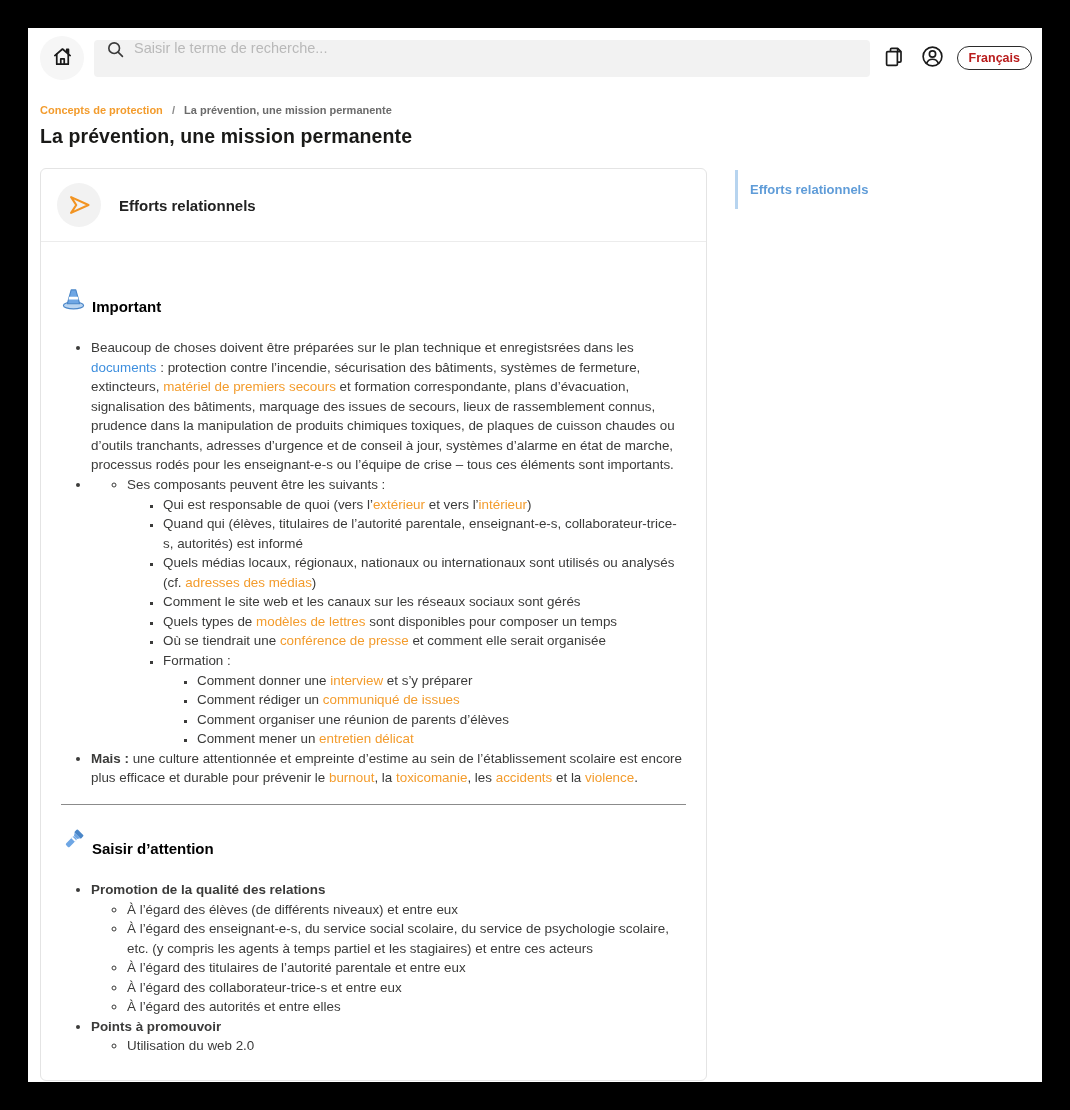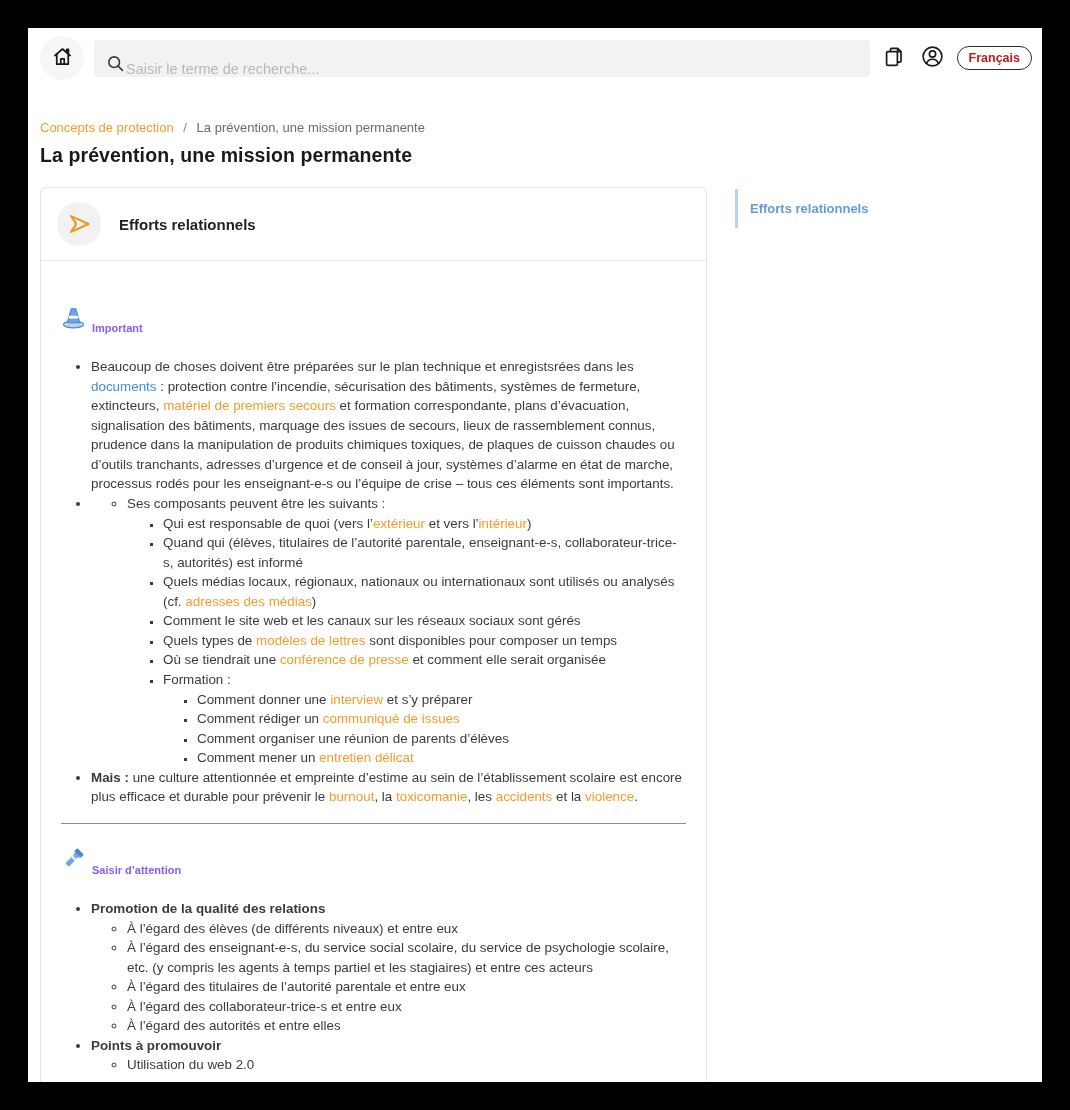--- a/index.html
+++ b/index.html
@@ -7,42 +7,42 @@
     --text:#3b3b3a; --title:#1a1a18; --muted:#6b6b6b; --search-bg:#f2f2f2;
     --card-border:#e4e4e4; --icon-blue:#6ea6e4; --icon-blue-dark:#4a86c8; --icon-blue-light:#b9d4f0;
   }
   *{box-sizing:border-box;margin:0;padding:0;}
   html,body{width:1070px;height:1110px;background:#000;font-family:"Liberation Sans","DejaVu Sans",sans-serif;}
   .page{position:absolute;left:28px;top:28px;width:1014px;height:1054px;background:#fff;overflow:hidden;}
 
   
   .hdr{display:flex;align-items:center;gap:10px;padding:8px 10px 0 12px;}
   .home-btn{width:44px;height:44px;border-radius:50%;background:#f6f6f6;border:none;display:flex;align-items:center;justify-content:center;cursor:pointer;flex:0 0 auto;}
-  .search-box{flex:1;height:37px;background:var(--search-bg);border-radius:4px;display:flex;align-items:flex-end;gap:1px;padding:0 12px;}
+  .search-box{flex:1;height:37px;background:var(--search-bg);border-radius:4px;display:flex;align-items:flex-start;gap:9px;padding:0 12px;}
   .search-box input{flex:1;border:none;background:transparent;outline:none;font-size:14.5px;color:#333;font-family:inherit;}
   .search-box input::placeholder{color:#b9b9b9;}
   .icon-btn{background:none;border:none;cursor:pointer;display:flex;align-items:center;justify-content:center;padding:2px;}
   .lang-btn{border:1.6px solid #2b2b2b;background:#fff;border-radius:999px;padding:4px 11px;font-weight:700;font-size:12.5px;color:#b91c1c;cursor:pointer;font-family:inherit;}
 
   
-  .crumbs{margin:40px 12px 0;font-size:13px;color:var(--muted);}
+  .crumbs{margin:24px 12px 0;font-size:11px;color:var(--muted);font-weight:bold;}
   .crumbs .crumb-link{color:var(--orange);text-decoration:none;cursor:pointer;}
   .crumbs .sep{margin:0 6px;color:#8a8a8a;}
   h1.page-title{margin:9px 12px 0;font-size:19.5px;font-weight:700;color:var(--title);letter-spacing:.1px;}
 
   
   .main{display:flex;align-items:flex-start;margin:20px 12px 0;}
   .card{width:667px;border:1px solid var(--card-border);border-radius:6px;background:#fff;}
   .card-head{display:flex;align-items:center;gap:18px;padding:14px 16px;border-bottom:1px solid #ececec;cursor:pointer;}
   .round-ic{width:44px;height:44px;border-radius:50%;background:#f2f2f2;display:flex;align-items:center;justify-content:center;flex:0 0 auto;}
   .card-title{font-size:15px;font-weight:700;color:#222;}
   .card-body{padding:44px 20px 24px;}
 
   .sec-head{display:flex;align-items:flex-end;gap:6px;margin-bottom:22px;}
-  .sec-head h3{font-size:11px;font-weight:700;color:#8b5cf6;padding-bottom:1px;}
+  .sec-head h3{font-size:15px;font-weight:700;color:#000000;padding-bottom:1px;}
   .sec-ic{flex:0 0 auto;margin-bottom:2px;}
 
   .list-root{color:var(--text);font-size:13.4px;line-height:1.46;}
   .list-root ul{margin:0;}
   ul.lvl-1{list-style-type:disc;padding-left:30px;}
   ul.lvl-2{list-style-type:circle;padding-left:36px;}
   ul.lvl-3{list-style-type:square;padding-left:36px;}
   ul.lvl-4{list-style-type:square;padding-left:34px;}
   ul.lvl-3 li::marker,ul.lvl-4 li::marker{font-size:11px;}
   .run-orange{color:var(--orange);cursor:pointer;}

